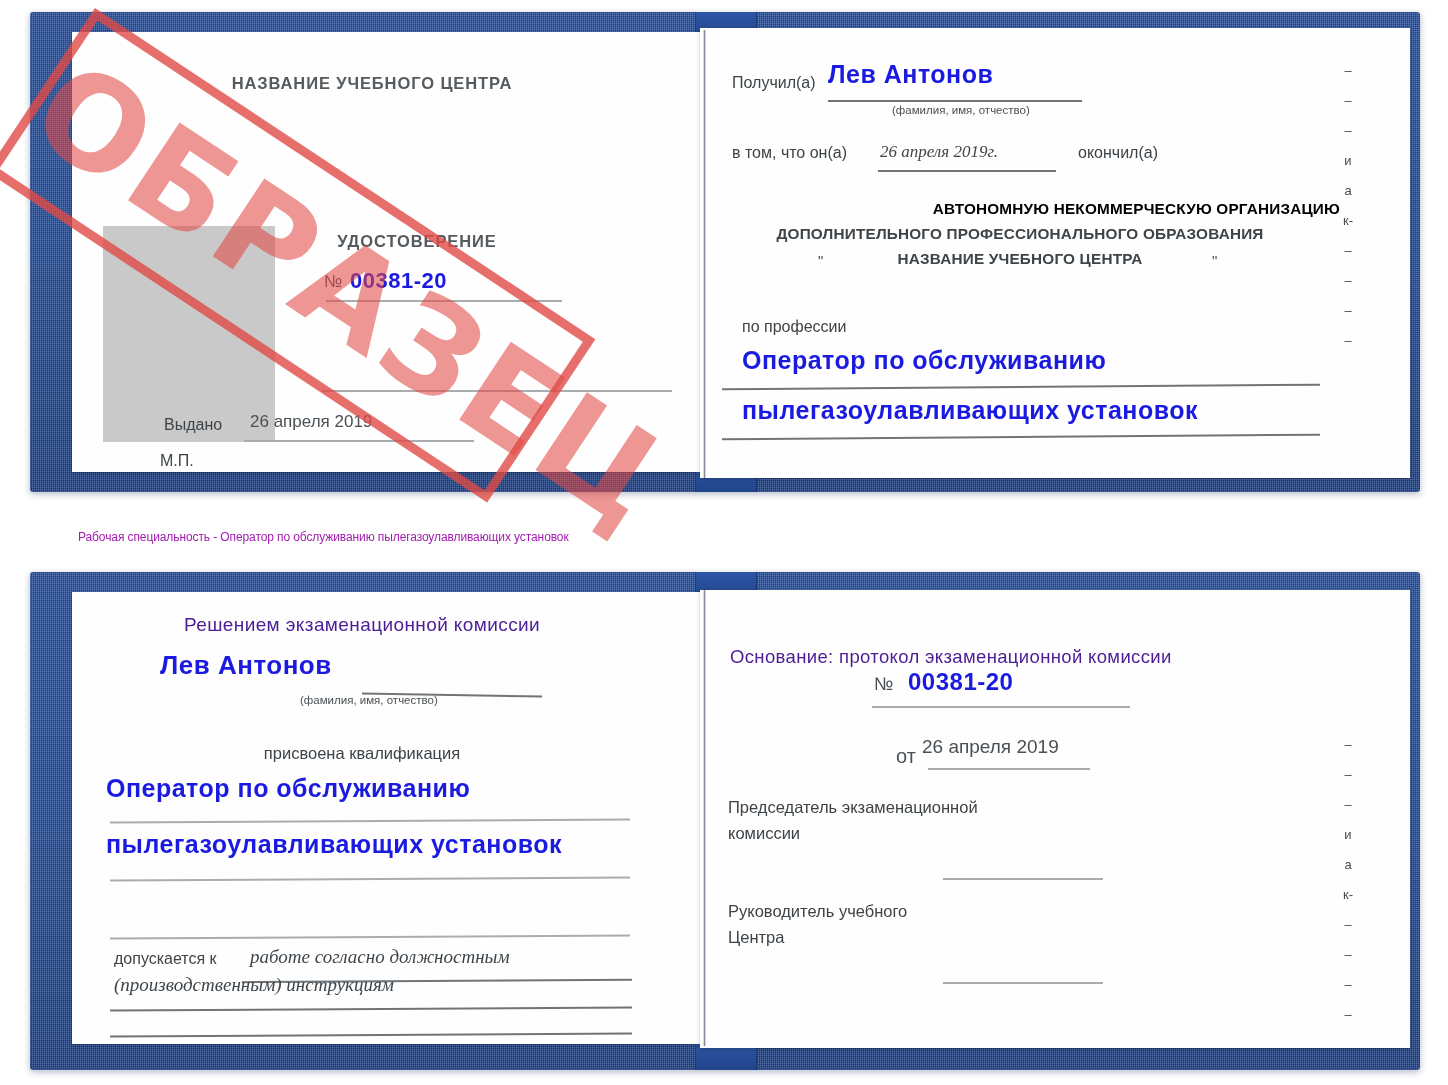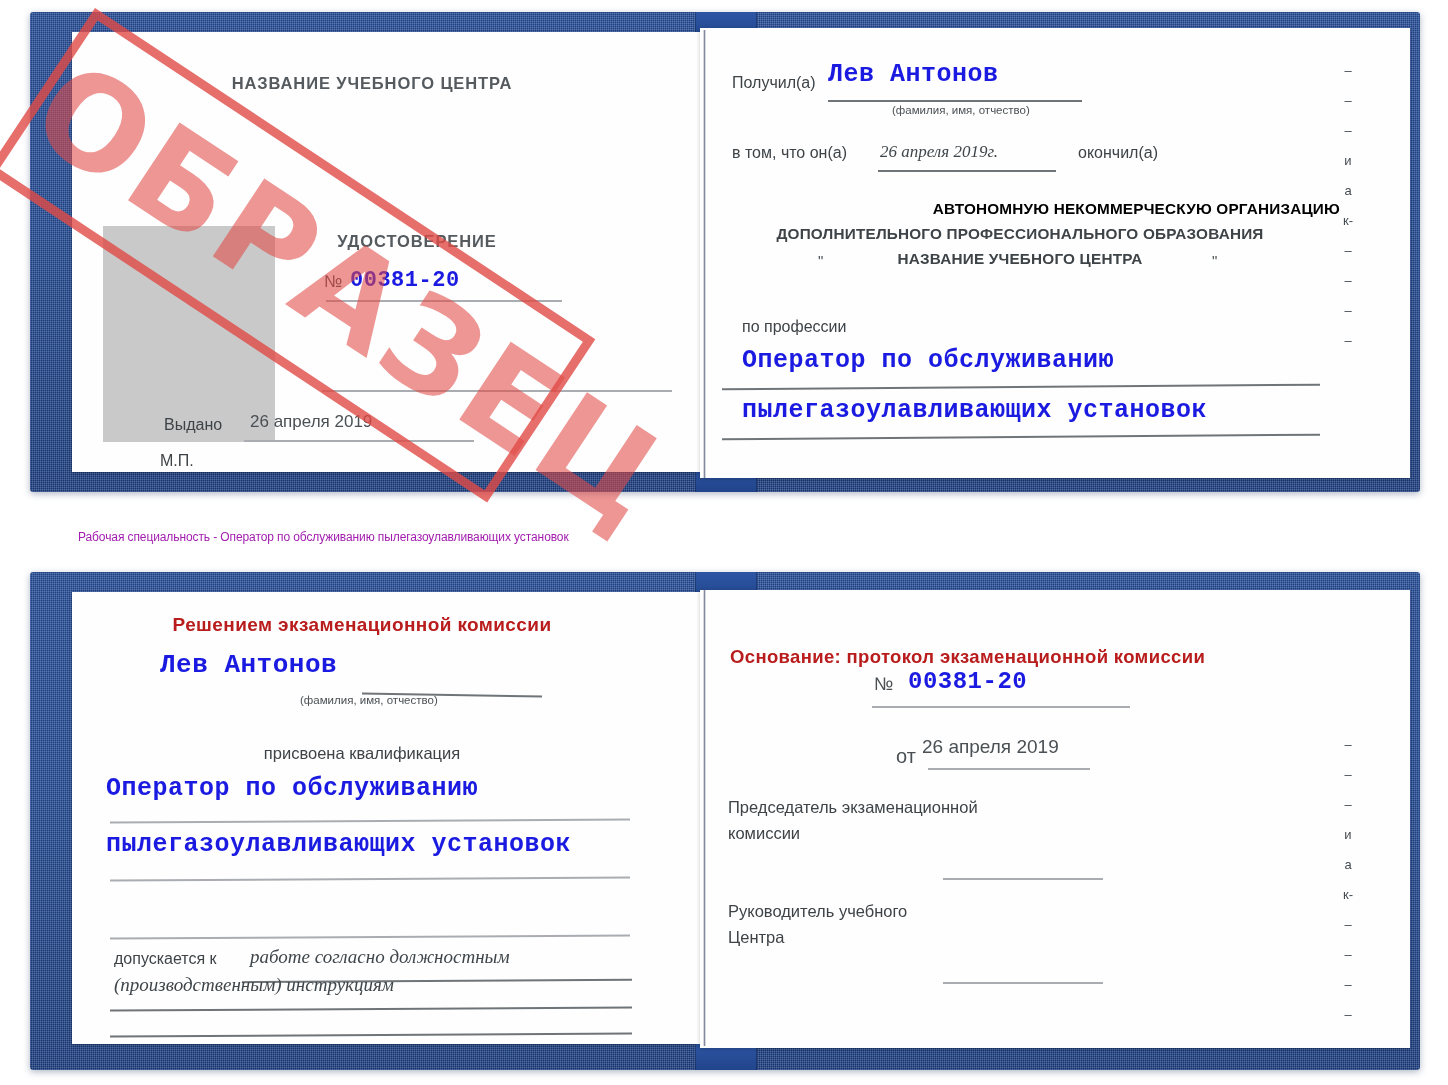--- a/index.html
+++ b/index.html
@@ -58,32 +58,32 @@
 
   
   .hdr{
     font-size:16.5px; font-weight:bold; color:#555a5e;
     letter-spacing:.9px; text-align:center;
   }
   .lbl{ font-size:15px; color:#3d4347; }
   .lbl-sm{ font-size:11.5px; color:#4a5054; }
   .big{ font-size:16px; color:#3d4347; }
   .sec-hdr{
-    font-size:19px; color:#b91c1c; letter-spacing:.4px;font-weight:bold;
+    font-size:19px; color:#4c1d95; letter-spacing:.4px;
   }
   .ruled{
     position:absolute; height:2px;
     background:#a9adb1;
   }
   .fieldline{
     position:absolute; height:1.6px; background:#6e7478;
   }
   .ink{
     color:#1a1ae1;
-    font-family:Liberation Mono, monospace;
+    font-family:Liberation Sans, sans-serif;
     font-weight:600;
     letter-spacing:.5px;
   }
   .ital{
     font-family:"Liberation Serif", serif;
     font-style:italic;
     color:#3f464b;
   }
 
   

